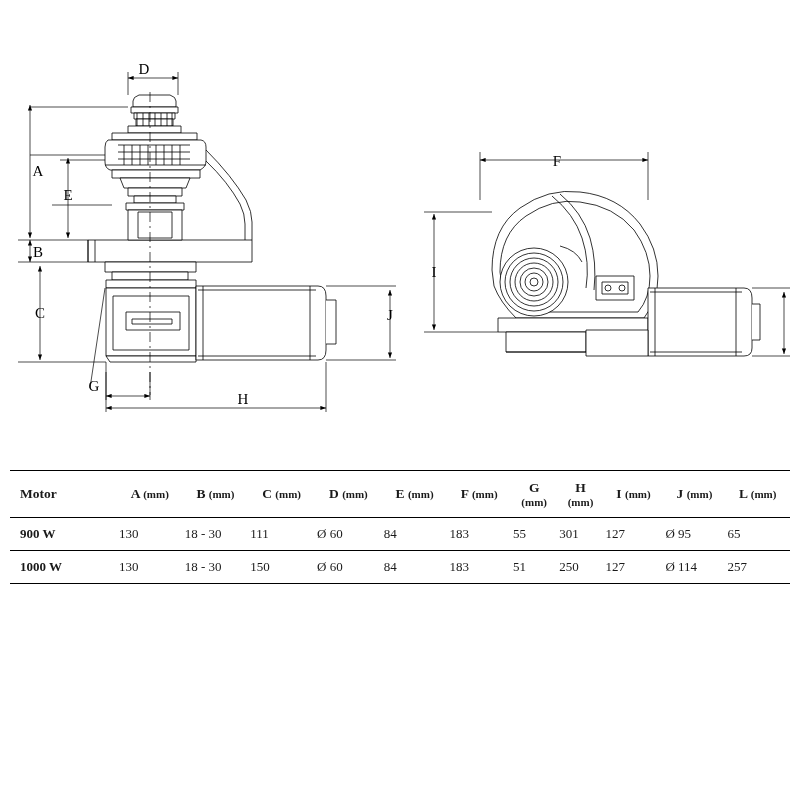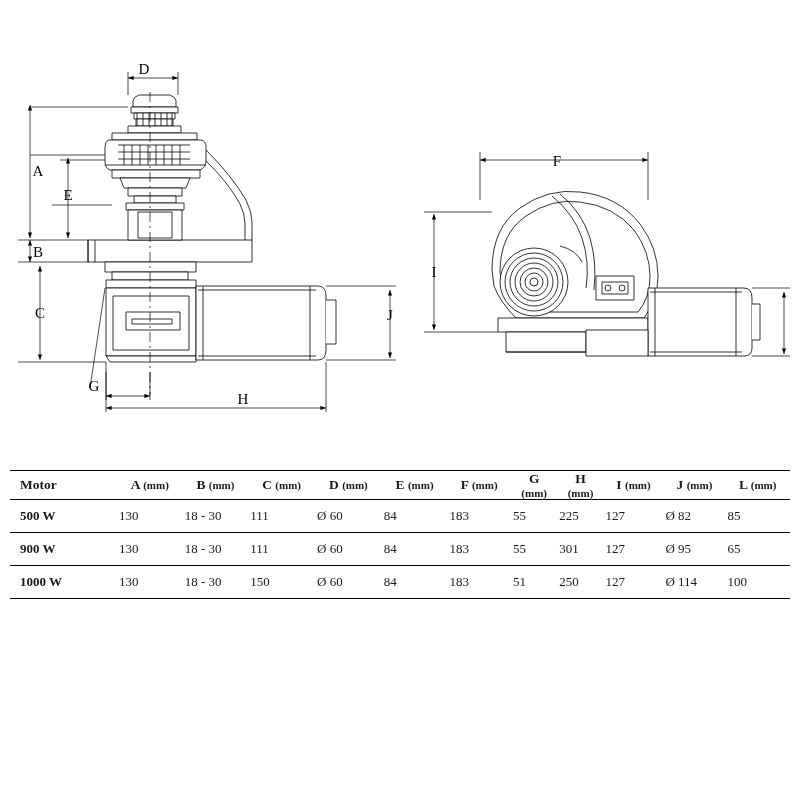--- a/index.html
+++ b/index.html
@@ -47,21 +47,21 @@
   table.spec-table td {
     border-top: 1px solid #000;
     border-bottom: 1px solid #000;
     padding: 8px 2px;
     vertical-align: middle;
     font-weight: normal;
   }
   table.spec-table thead th {
     font-weight: bold;
     font-size: 13.5px;
-    padding: 0 2px;
+    padding: 9px 2px;
     line-height: 1.15;
   }
   table.spec-table thead th .unit {
     font-size: 11px;
     font-weight: bold;
   }
   table.spec-table th.col-motor,
   table.spec-table td.col-motor {
     text-align: left;
     padding-left: 10px;
@@ -287,34 +287,20 @@
                 <span class="l2 unit">(mm)</span>
               </span>
             </th>
           <th><span>I</span> <span class="unit">(mm)</span></th>
           <th><span>J</span> <span class="unit">(mm)</span></th>
           <th><span>L</span> <span class="unit">(mm)</span></th>
         </tr>
       </thead>
       <tbody>
         <tr>
-          <td class="col-motor">500 W</td>
-          <td>130</td>
-          <td>18 - 30</td>
-          <td>111</td>
-          <td>Ø 60</td>
-          <td>84</td>
-          <td>183</td>
-          <td>55</td>
-          <td>225</td>
-          <td>127</td>
-          <td>Ø 82</td>
-          <td>85</td>
-        </tr>
-        <tr>
           <td class="col-motor">900 W</td>
           <td>130</td>
           <td>18 - 30</td>
           <td>111</td>
           <td>Ø 60</td>
           <td>84</td>
           <td>183</td>
           <td>55</td>
           <td>301</td>
           <td>127</td>
@@ -326,19 +312,19 @@
           <td>130</td>
           <td>18 - 30</td>
           <td>150</td>
           <td>Ø 60</td>
           <td>84</td>
           <td>183</td>
           <td>51</td>
           <td>250</td>
           <td>127</td>
           <td>Ø 114</td>
-          <td>100</td>
+          <td>257</td>
         </tr>
       </tbody>
     </table>
   </div>
 
 </div>
 
 </body></html>

